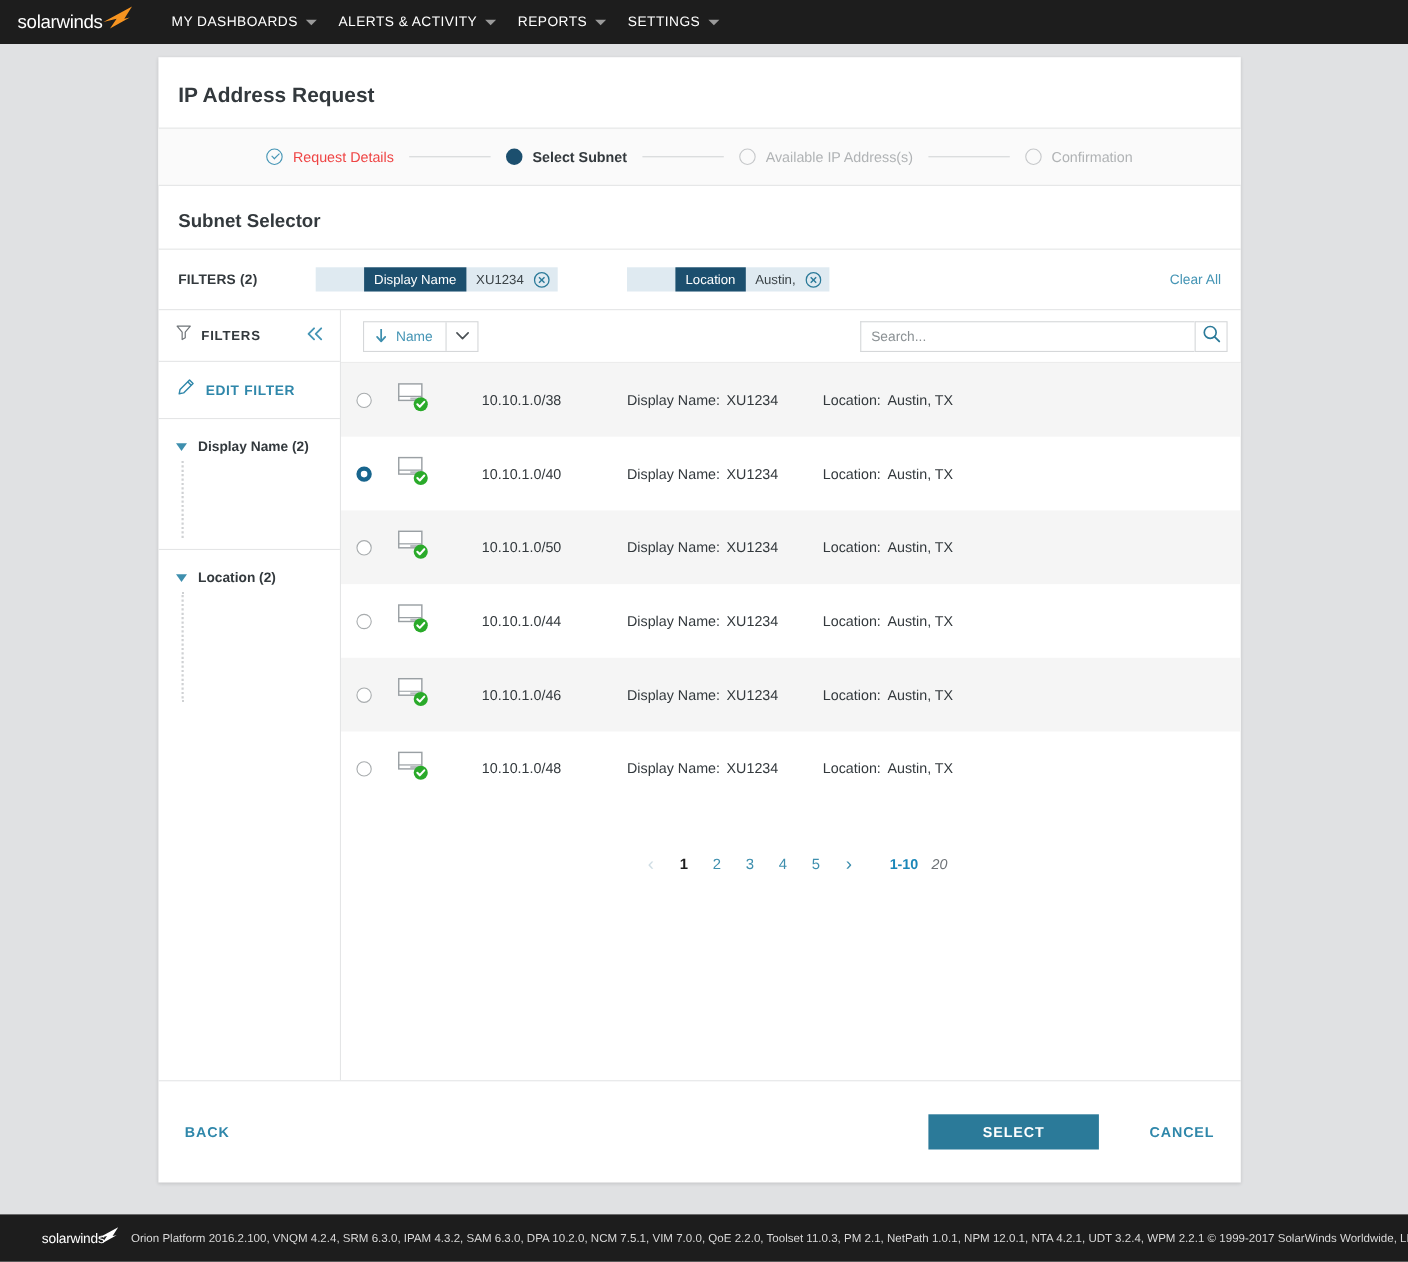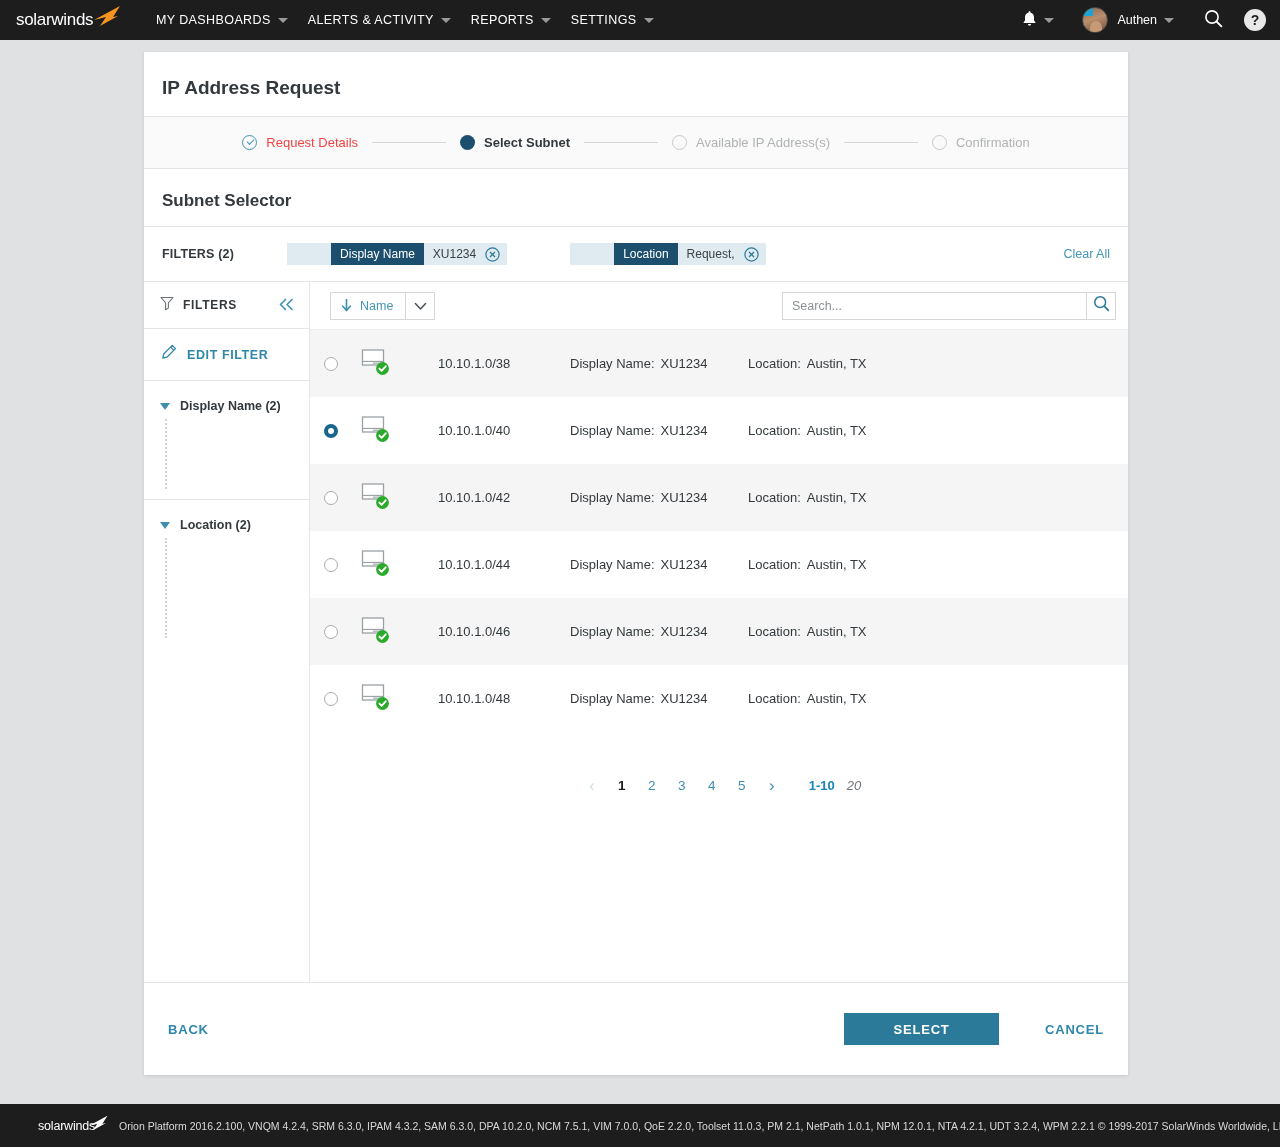--- a/index.html
+++ b/index.html
@@ -334,50 +334,20 @@
     <div class="nav-item">
       <span>REPORTS</span>
       <span class="caret-down"></span>
     </div>
     <div class="nav-item">
       <span>SETTINGS</span>
       <span class="caret-down"></span>
     </div>
   </div>
 
-  <div class="nav-right">
-    <div class="bell-wrap">
-      <span>
-        <svg width="15" height="17" viewBox="0 0 15 17">
-          <path d="M7.5 1.2c-.6 0-1 .4-1 1v.5C4.3 3.2 3 5 3 7.2v3.2L1.6 12.2c-.2.3 0 .7.4.7h11c.4 0 .6-.4.4-.7L12 10.4V7.2c0-2.2-1.3-4-3.5-4.5v-.5c0-.6-.4-1-1-1z" fill="#ffffff"></path>
-          <path d="M6 14.1c0 .9.7 1.6 1.5 1.6s1.5-.7 1.5-1.6z" fill="#ffffff"></path>
-        </svg>
-      </span>
-      <span class="caret-down"></span>
-    </div>
-
-    <div class="user-wrap">
-      <div class="avatar"></div>
-      <span class="user-name">Authen</span>
-      <span class="caret-down"></span>
-    </div>
-
-    <div class="icon-round search-top">
-      <span>
-        <svg width="19" height="19" viewBox="0 0 19 19">
-          <circle cx="8" cy="8" r="6.1" fill="none" stroke="#ffffff" stroke-width="1.6"></circle>
-          <line x1="12.5" y1="12.5" x2="17.4" y2="17.4" stroke="#ffffff" stroke-width="1.8" stroke-linecap="round"></line>
-        </svg>
-      </span>
-    </div>
-
-    <div class="help-top">
-      <span>?</span>
-    </div>
-  </div>
 </div>
 
 <div class="panel">
 
   <div class="panel-title">IP Address Request</div>
 
   <div class="wizard">
     <div class="step">
       <span class="step-dot-done"></span>
       <span class="step-label done">Request Details</span>
@@ -411,21 +381,21 @@
         <svg width="15" height="15" viewBox="0 0 15 15">
           <circle cx="7.5" cy="7.5" r="6.6" fill="none" stroke="#2b7a99" stroke-width="1.2"></circle>
           <line x1="5" y1="5" x2="10" y2="10" stroke="#2b7a99" stroke-width="1.3"></line>
           <line x1="10" y1="5" x2="5" y2="10" stroke="#2b7a99" stroke-width="1.3"></line>
         </svg>
       </span>
     </div>
 
     <div class="chip">
       <span class="chip-key">Location</span>
-      <span class="chip-val">Request,</span>
+      <span class="chip-val">Austin,</span>
       <span class="chip-x">
         <svg width="15" height="15" viewBox="0 0 15 15">
           <circle cx="7.5" cy="7.5" r="6.6" fill="none" stroke="#2b7a99" stroke-width="1.2"></circle>
           <line x1="5" y1="5" x2="10" y2="10" stroke="#2b7a99" stroke-width="1.3"></line>
           <line x1="10" y1="5" x2="5" y2="10" stroke="#2b7a99" stroke-width="1.3"></line>
         </svg>
       </span>
     </div>
 
     <span class="clear-all">Clear All</span>
@@ -557,21 +527,21 @@
           <span class="radio"></span>
           <span class="row-icon">
             <svg width="30" height="30" viewBox="0 0 30 30">
               <rect x="2.5" y="3" width="21" height="15" fill="#ffffff" stroke="#9aa0a4" stroke-width="1.3"></rect>
               <line x1="2.5" y1="14.4" x2="23.5" y2="14.4" stroke="#9aa0a4" stroke-width="1.1"></line>
               <rect x="13" y="15.4" width="8" height="2" fill="#b8bdc0"></rect>
               <circle cx="22.5" cy="21.5" r="6.4" fill="#2aaa2a"></circle>
               <polyline points="19.4,21.6 21.6,23.8 25.7,19.3" fill="none" stroke="#ffffff" stroke-width="1.9" stroke-linecap="round" stroke-linejoin="round"></polyline>
             </svg>
           </span>
-          <span class="row-ip">10.10.1.0/42</span>
+          <span class="row-ip">10.10.1.0/50</span>
           <span class="row-field row-dn">
             <span>Display Name:</span><span class="fv">XU1234</span>
           </span>
           <span class="row-field">
             <span>Location:</span><span class="fv">Austin, TX</span>
           </span>
         </div>
 
         <div class="row">
           <span class="radio"></span>

